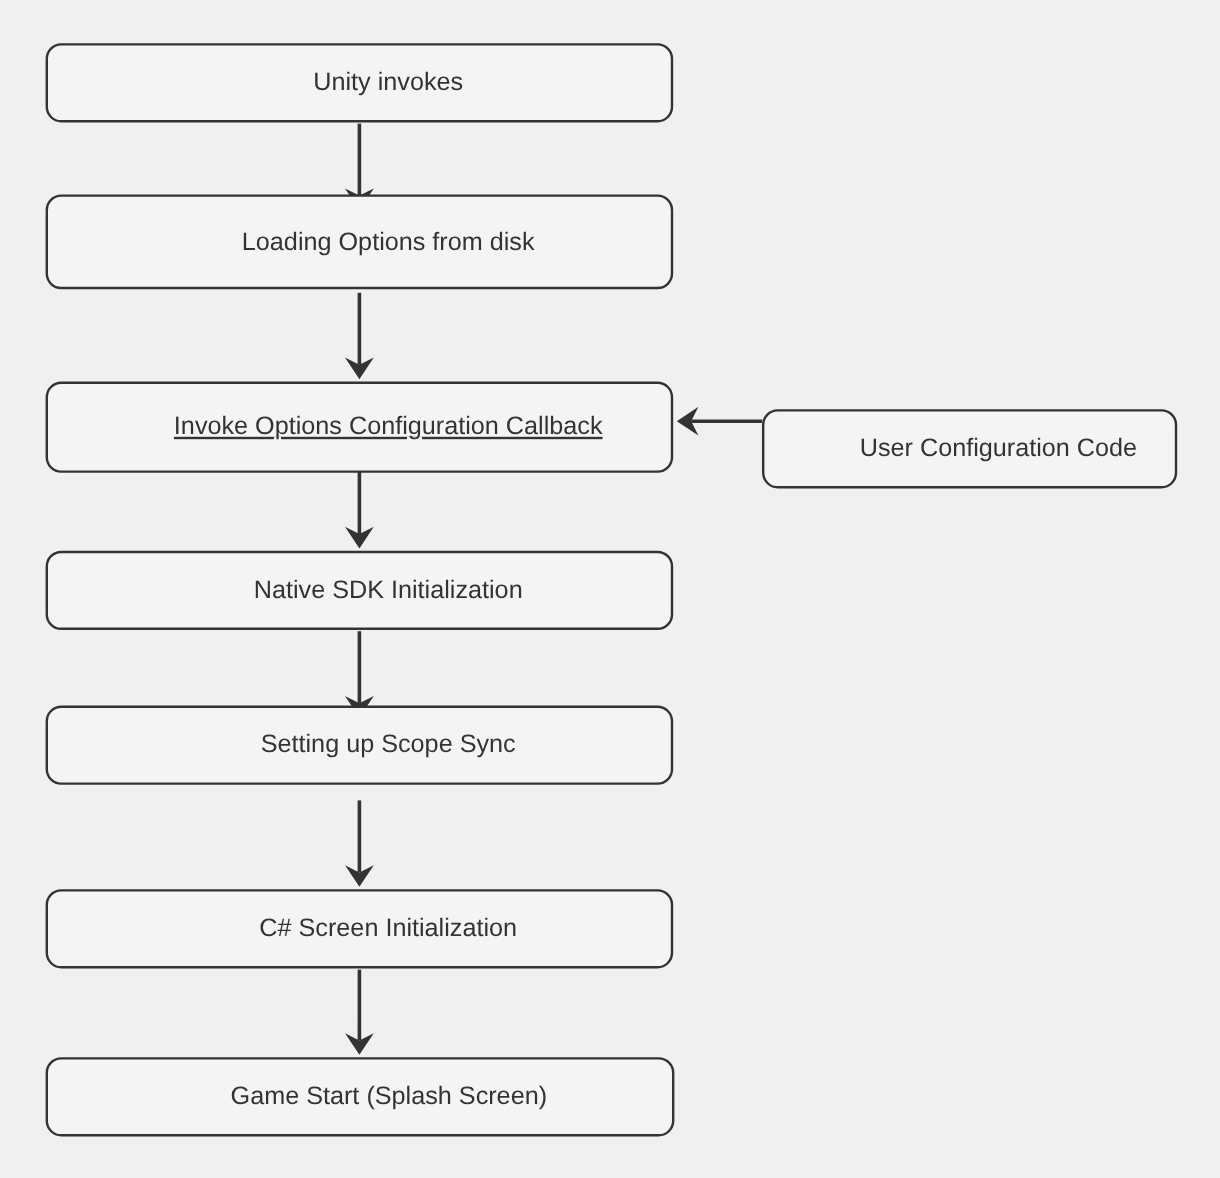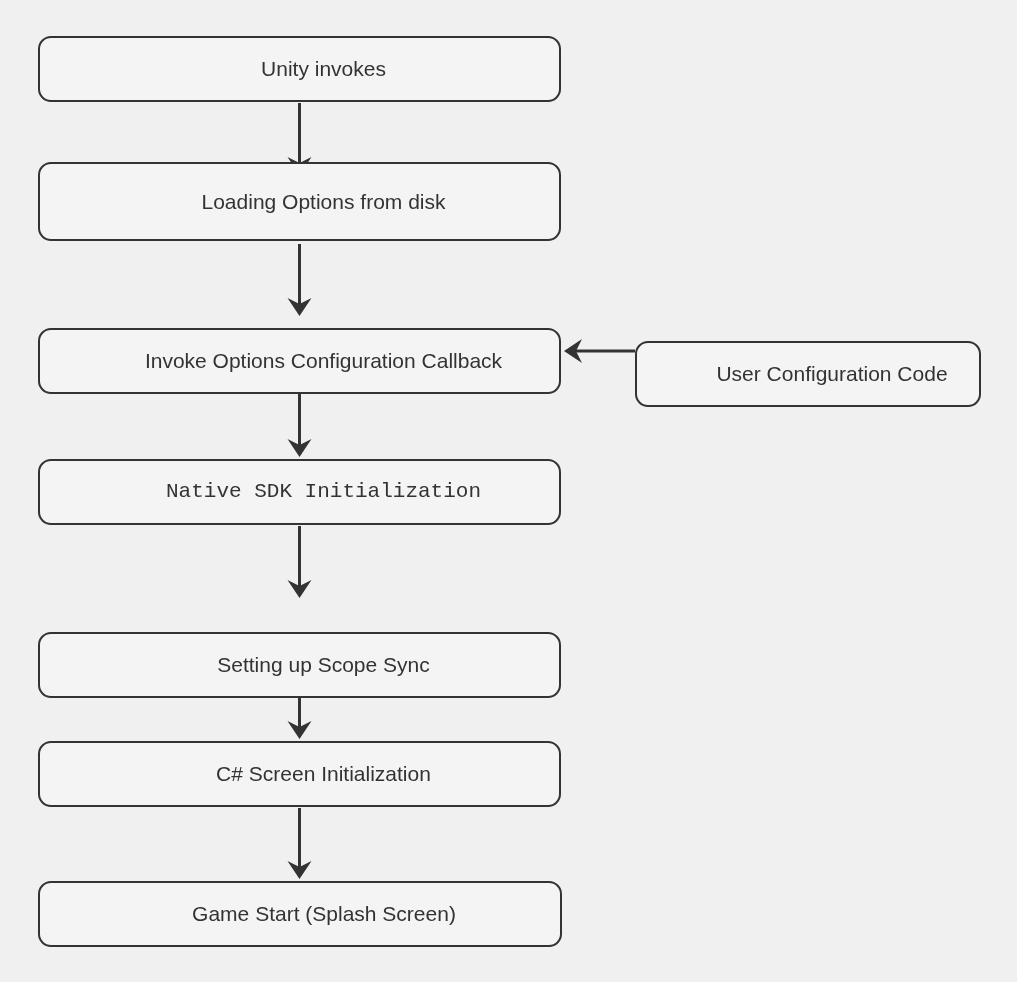--- a/index.html
+++ b/index.html
@@ -62,27 +62,27 @@
       <line x1="635" y1="351" x2="576" y2="351" stroke="#333333" stroke-width="3"></line>
       <path d="M 564 351 L 582 339 L 576 351 L 582 363 Z" fill="#333333"></path>
     </svg>
   <div id="nodes-layer">
       <div class="node" style="left: 38px; top: 36px; width: 523px; height: 66px;">
         <span class="label-part">Unity invokes </span>
       </div>
       <div class="node" style="left: 38px; top: 162px; width: 523px; height: 79px;">
         <span class="label-part">Loading Options from disk</span>
       </div>
-      <div class="node" style="left: 38px; top: 328px; width: 523px; height: 66px;">
+      <div class="node" style="left: 38px; top: 318px; width: 523px; height: 76px; text-decoration: underline;">
         <span class="label-part">Invoke Options Configuration Callback</span>
       </div>
-      <div class="node" style="left: 38px; top: 459px; width: 523px; height: 66px; font-family: Liberation Mono, monospace;">
+      <div class="node" style="left: 38px; top: 459px; width: 523px; height: 66px;">
         <span class="label-part">Native SDK Initialization</span>
       </div>
-      <div class="node" style="left: 38px; top: 632px; width: 523px; height: 66px;">
+      <div class="node" style="left: 38px; top: 588px; width: 523px; height: 66px;">
         <span class="label-part">Setting up Scope Sync</span>
       </div>
       <div class="node" style="left: 38px; top: 741px; width: 523px; height: 66px;">
         <span class="label-part">C# Screen Initialization</span>
       </div>
       <div class="node" style="left: 38px; top: 881px; width: 524px; height: 66px;">
         <span class="label-part">Game Start (Splash Screen)</span>
       </div>
       <div class="node" style="left: 635px; top: 318px; width: 346px; height: 66px; margin-top: 23px;">
         <span class="label-part">User Configuration Code</span>

